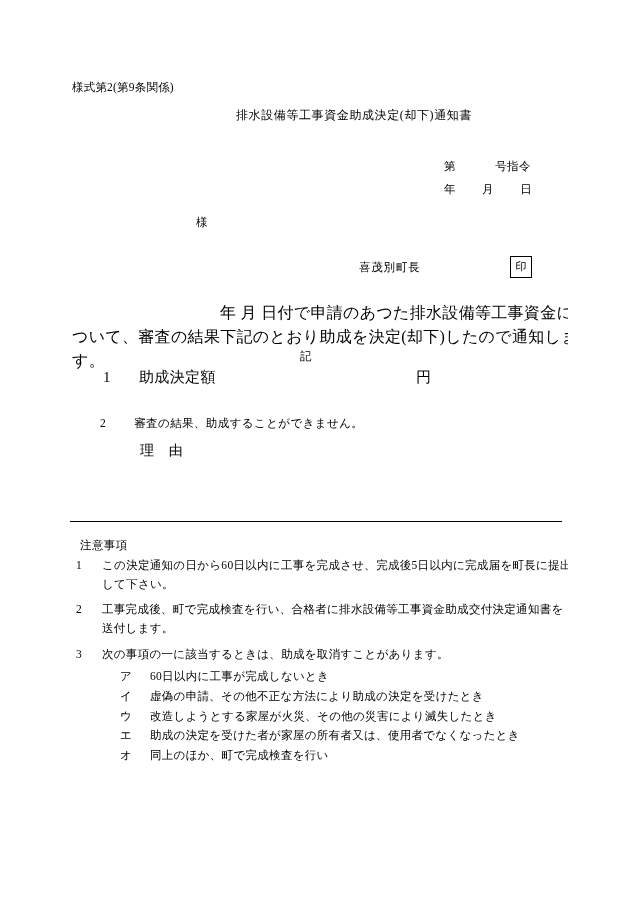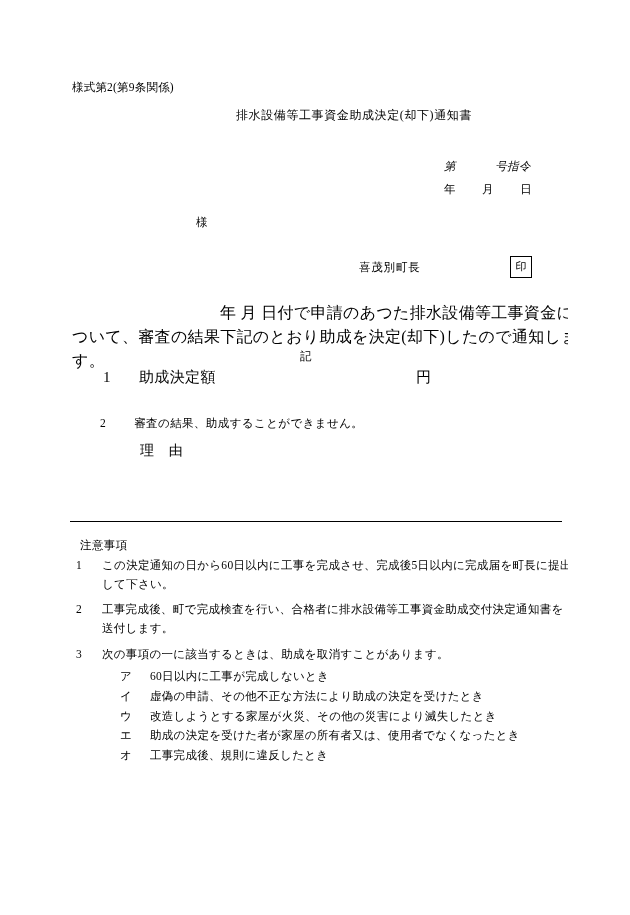--- a/index.html
+++ b/index.html
@@ -39,21 +39,20 @@
     letter-spacing: 0.6px;
     margin-left: 36px;
   }
   .no-line {
     position: absolute;
     left: 444px;
     top: 158px;
     font-size: 11.5px;
     letter-spacing: 0.4px;
     white-space: pre;
-    font-style: italic;
   }
   .date-line-top {
     position: absolute;
     left: 444px;
     top: 181px;
     font-size: 11.5px;
     letter-spacing: 0.4px;
     white-space: pre;
   }
   .addressee {
@@ -239,20 +238,20 @@
         <div class="sub-item">
           <span class="mark">ウ</span>
           <span>改造しようとする家屋が火災、その他の災害により滅失したとき</span>
         </div>
         <div class="sub-item">
           <span class="mark">エ</span>
           <span>助成の決定を受けた者が家屋の所有者又は、使用者でなくなったとき</span>
         </div>
         <div class="sub-item">
           <span class="mark">オ</span>
-          <span>工事完成後、規則に違反したとき</span>
+          <span>同上のほか、町で完成検査を行い</span>
         </div>
       </div>
     </div>
 
   </div>
 
 </div>
 
 </body></html>

